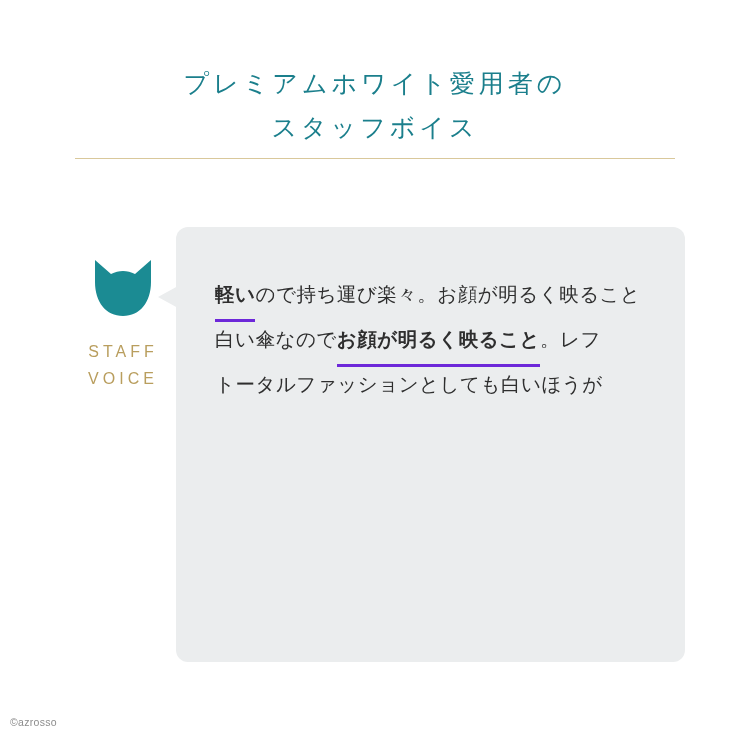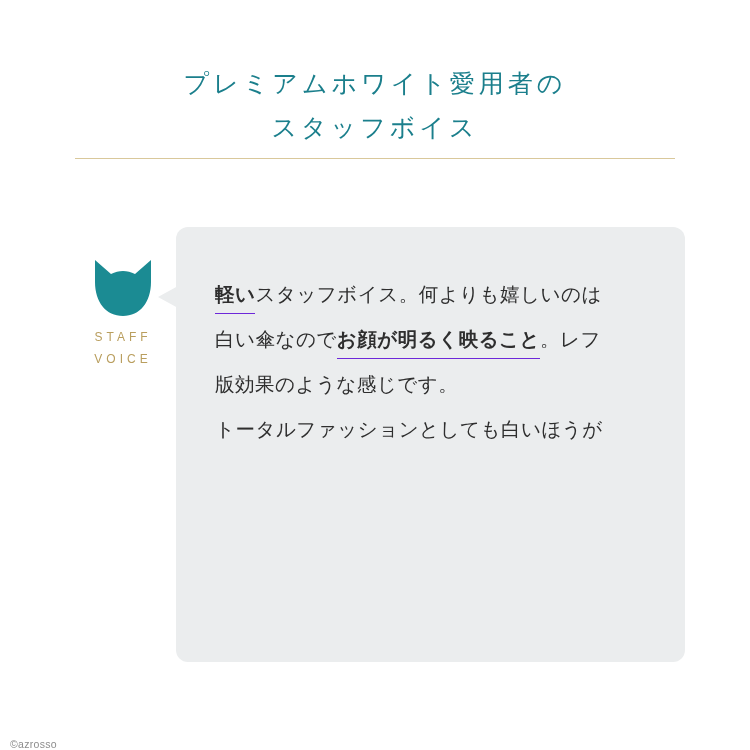--- a/index.html
+++ b/index.html
@@ -52,26 +52,26 @@
     left: 63px;
     top: 258px;
     width: 120px;
     text-align: center;
   }
   .cat-icon {
     display: block;
     margin: 0 auto;
   }
   .staff-label {
-    margin-top: 4px;
+    margin-top: 16px;
     font-family: "Liberation Sans", sans-serif;
     color: #b99e5e;
-    font-size: 12px;
+    font-size: 16px;
     letter-spacing: 4px;
-    line-height: 22px;
+    line-height: 27px;
     white-space: pre-line;
   }
 
   
   .bubble {
     position: absolute;
     left: 176px;
     top: 227px;
     width: 509px;
     height: 435px;
@@ -96,32 +96,32 @@
     font-family: "Liberation Serif", serif;
     font-size: 19.5px;
     line-height: 45px;
     color: #2e2e2e;
     letter-spacing: 0.5px;
   }
   .bubble-text p {
     margin: 0;
   }
   .u {
-    border-bottom: 1px solid #6d28d9;
-    padding-bottom: 8px;
+    border-bottom: 3px solid #6d28d9;
+    padding-bottom: 14px;
   }
   .b {
     font-weight: bold;
   }
 
   
   .copyright {
     position: absolute;
     left: 10px;
-    bottom: 0;
+    bottom: 22px;
     font-family: "Liberation Sans", sans-serif;
     font-size: 10.5px;
     color: #8c8c8c;
     letter-spacing: 0.3px;
     margin-top: 32px;
   }
 </style>
 </head>
 <body>
 
@@ -140,21 +140,20 @@
       </svg>
     </span>
     <div class="staff-label">STAFF
 VOICE</div>
   </div>
 
   <div class="bubble"></div>
   <div class="bubble-tail"></div>
 
   <div class="bubble-text">
-      <p><span class="b u">軽い</span><span>スタッフボイス。何よりも嬉しいのは</span></p>
+      <p><span class="b u">軽い</span><span>ので持ち運び楽々。お顔が明るく映ること</span></p>
       <p><span>白い傘なので</span><span class="b u">お顔が明るく映ること</span><span>。レフ</span></p>
-      <p><span>版効果のような感じです。</span></p>
       <p><span>トータルファッションとしても白いほうが</span></p>
     </div>
 
   <div class="copyright">©azrosso</div>
 
 </div>
 
 </body></html>

